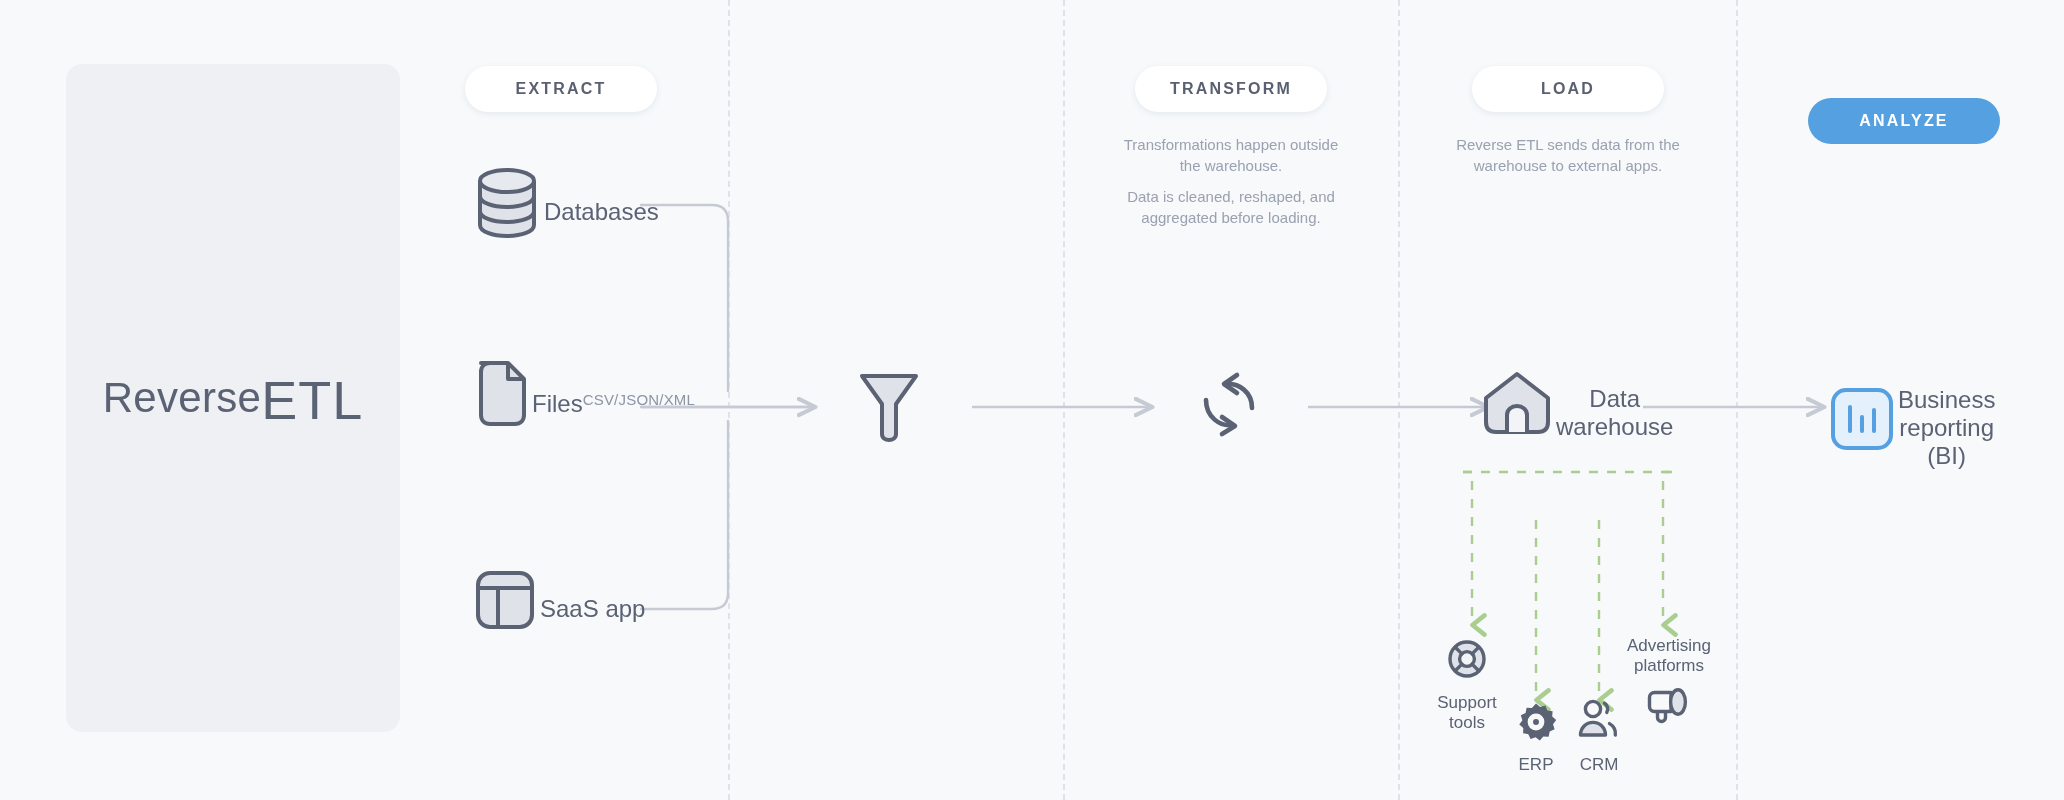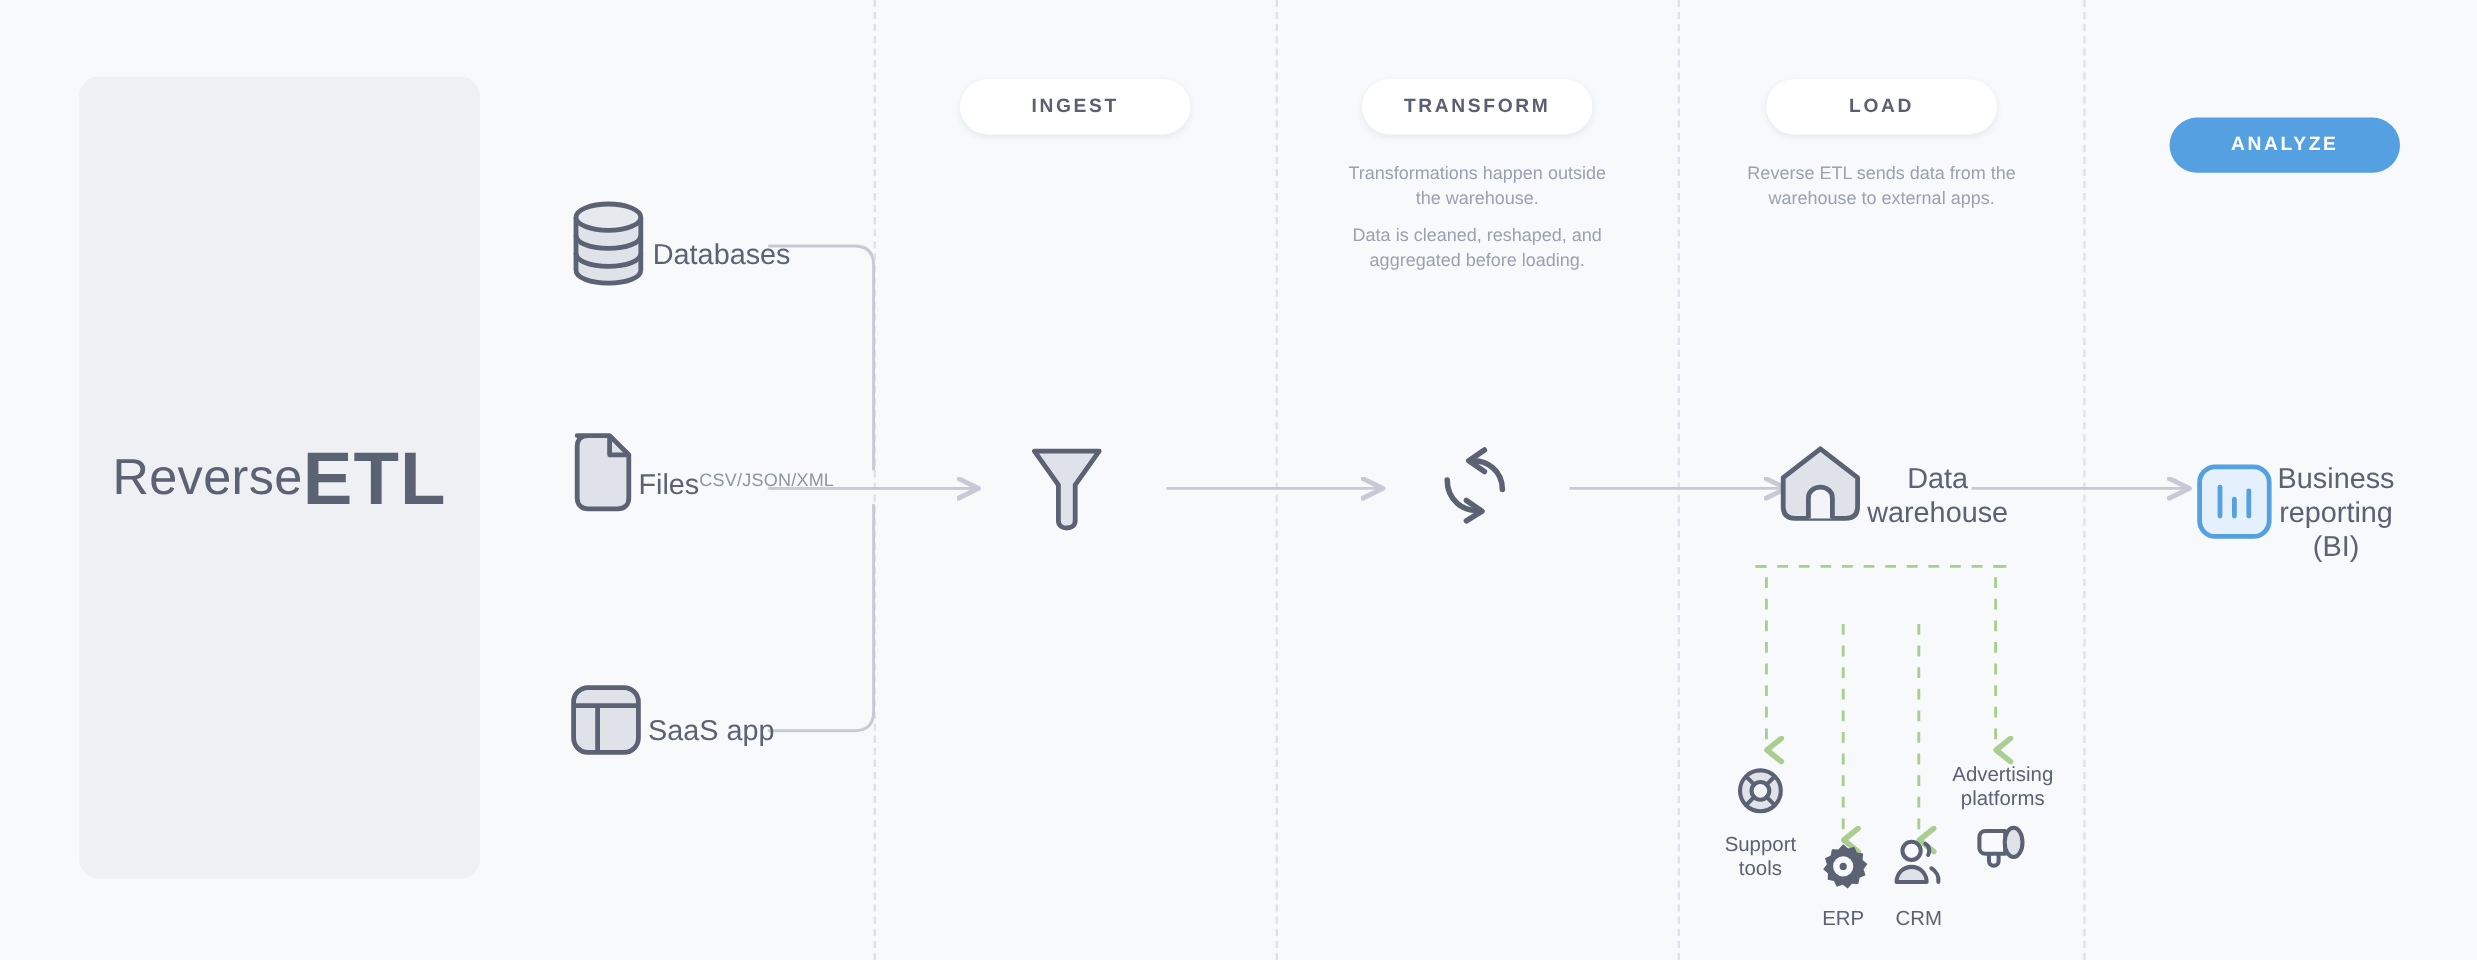--- a/index.html
+++ b/index.html
@@ -23,21 +23,21 @@
   .title-card{
     position:absolute;left:66px;top:64px;width:334px;height:668px;
     background:#eef0f3;border-radius:16px;
     display:flex;flex-direction:row;align-items:center;justify-content:center;
   }
   .title-card .t1{
     font-size:42px;font-weight:400;color:#5a6274;letter-spacing:.3px;
     line-height:1.05;
   }
   .title-card .t2{
-    font-size:62px;font-weight:700;color:#5a6274;letter-spacing:1px;
+    font-size:54px;font-weight:400;color:#5a6274;letter-spacing:1px;
     line-height:1.05;margin-top:4px;
   }
 
   
   .pill{
     position:absolute;top:66px;height:46px;
     display:flex;align-items:center;justify-content:center;
     background:#ffffff;border-radius:23px;
     box-shadow:0 2px 6px rgba(80,95,120,.10);
     font-size:16px;font-weight:700;letter-spacing:2.2px;color:#5a6072;
@@ -117,22 +117,22 @@
       <path d="M1599,520 L1599,700" marker-end="url(#arrowGreen)"></path>
       <path d="M1463,472 L1672,472" stroke-dasharray="9 9"></path>
     </g>
   </svg>
 
   <div class="title-card">
     <div class="t1">Reverse</div>
     <div class="t2">ETL</div>
   </div>
 
-  <div class="pill" style="left:800px;width:192px;">
-    <span>INGEST</span>
+  <div class="pill" style="left:465px;width:192px;">
+    <span>EXTRACT</span>
   </div>
   <div class="pill" style="left:1135px;width:192px;">
     <span>TRANSFORM</span>
   </div>
   <div class="pill" style="left:1472px;width:192px;">
     <span>LOAD</span>
   </div>
   <div class="pill accent" style="left:1808px;width:192px;">
     <span>ANALYZE</span>
   </div>

